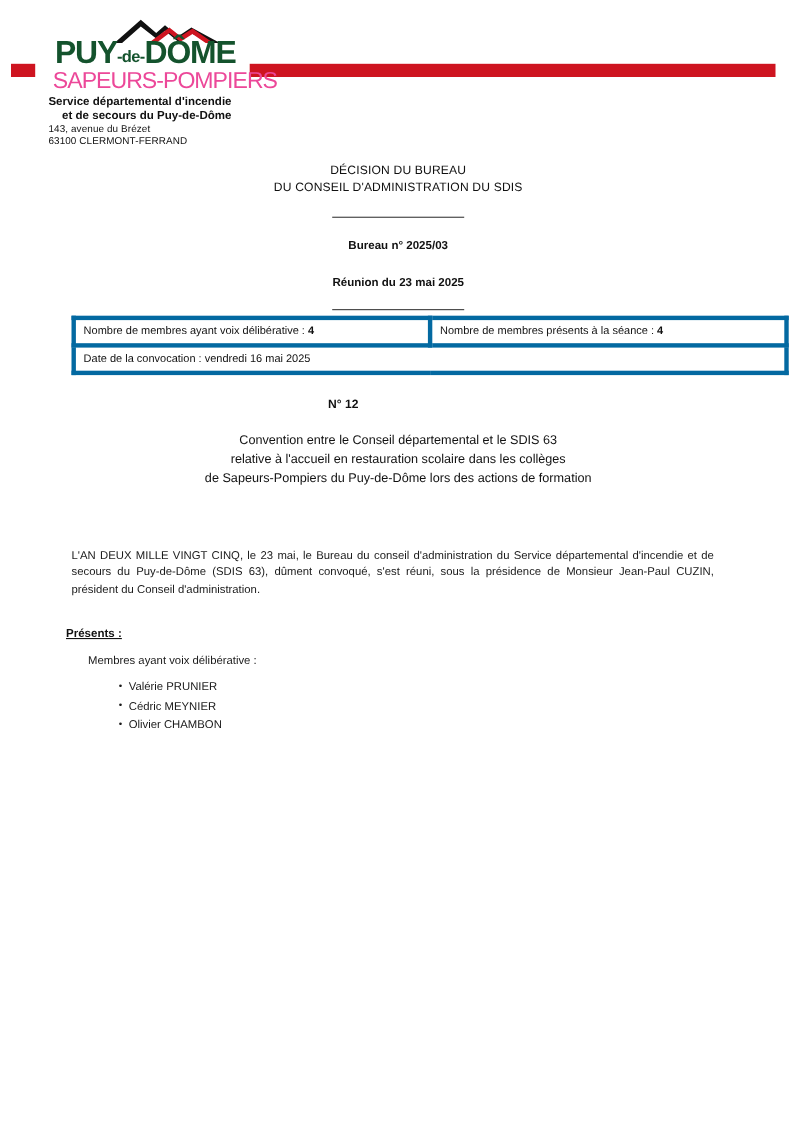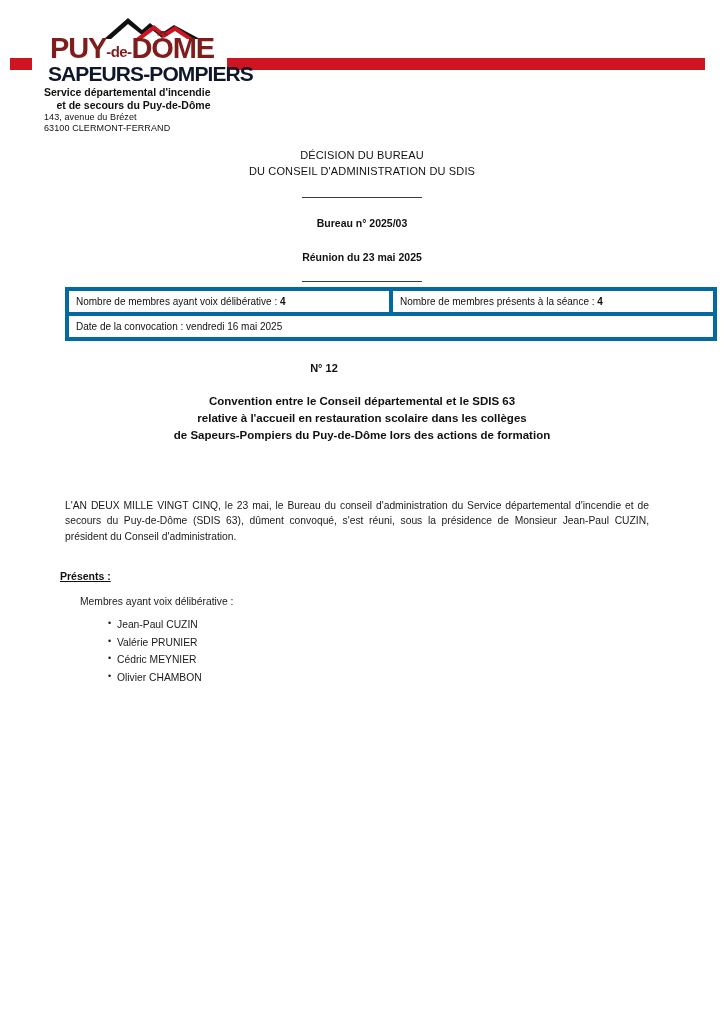--- a/index.html
+++ b/index.html
@@ -48,39 +48,39 @@
   }
 
   .logo-word-top {
     position: absolute;
     left: 10px;
     top: 20px;
     font-family: "Liberation Sans", sans-serif;
     font-weight: bold;
     font-size: 29px;
     letter-spacing: -1.1px;
-    color: #7f1d1d;
+    color: #14532d;
     white-space: nowrap;
     line-height: 1;
   }
   .logo-word-top .small-de {
     font-size: 15px;
     letter-spacing: -0.6px;
     vertical-align: 1px;
   }
 
   .logo-word-bottom {
     position: absolute;
     left: 8px;
     top: 49px;
     font-family: "Liberation Sans", sans-serif;
-    font-weight: bold;
+    font-weight: normal;
     font-size: 21px;
     letter-spacing: -0.9px;
-    color: #0f172a;
+    color: #ec4899;
     white-space: nowrap;
     line-height: 1;
   }
 
   .red-square {
     position: absolute;
     left: 10px;
     top: 58px;
     width: 22px;
     height: 12px;
@@ -167,37 +167,37 @@
   .members-table td.cell-left { width: 306px; }
   .members-table td.cell-center {
     text-align: left;
     padding: 4px 7px 5px 7px;
   }
   .members-table b { font-weight: bold; }
 
   
   .decision-no {
     position: absolute;
-    left: 12px;
+    left: 0;
     top: 362px;
     width: 624px;
     text-align: center;
     font-size: 11px;
     font-weight: bold;
     color: #111111;
   }
 
   .decision-title {
     position: absolute;
     left: 0;
     top: 393px;
     width: 724px;
     text-align: center;
     font-size: 11.5px;
-    font-weight: bold;
+    font-weight: normal;
     line-height: 1.47;
     color: #111111;
   }
 
   
   .body-para {
     position: absolute;
     left: 65px;
     top: 498px;
     width: 584px;
@@ -306,21 +306,20 @@
     <div>relative à l'accueil en restauration scolaire dans les collèges</div>
     <div>de Sapeurs-Pompiers du Puy-de-Dôme lors des actions de formation</div>
   </div>
 
   <div class="body-para">L'AN DEUX MILLE VINGT CINQ, le 23 mai, le Bureau du conseil d'administration du Service départemental d'incendie et de secours du Puy-de-Dôme (SDIS 63), dûment convoqué, s'est réuni, sous la présidence de Monsieur Jean-Paul CUZIN, président du Conseil d'administration.</div>
 
   <div class="section section-present">
     <div class="section-heading">Présents :</div>
     <div class="section-subheading">Membres ayant voix délibérative :</div>
     <ul class="name-list">
-      <li>Jean-Paul CUZIN</li>
       <li>Valérie PRUNIER</li>
       <li>Cédric MEYNIER</li>
       <li>Olivier CHAMBON</li>
     </ul>
   </div>
 
 
 </div>
 
 </body></html>

